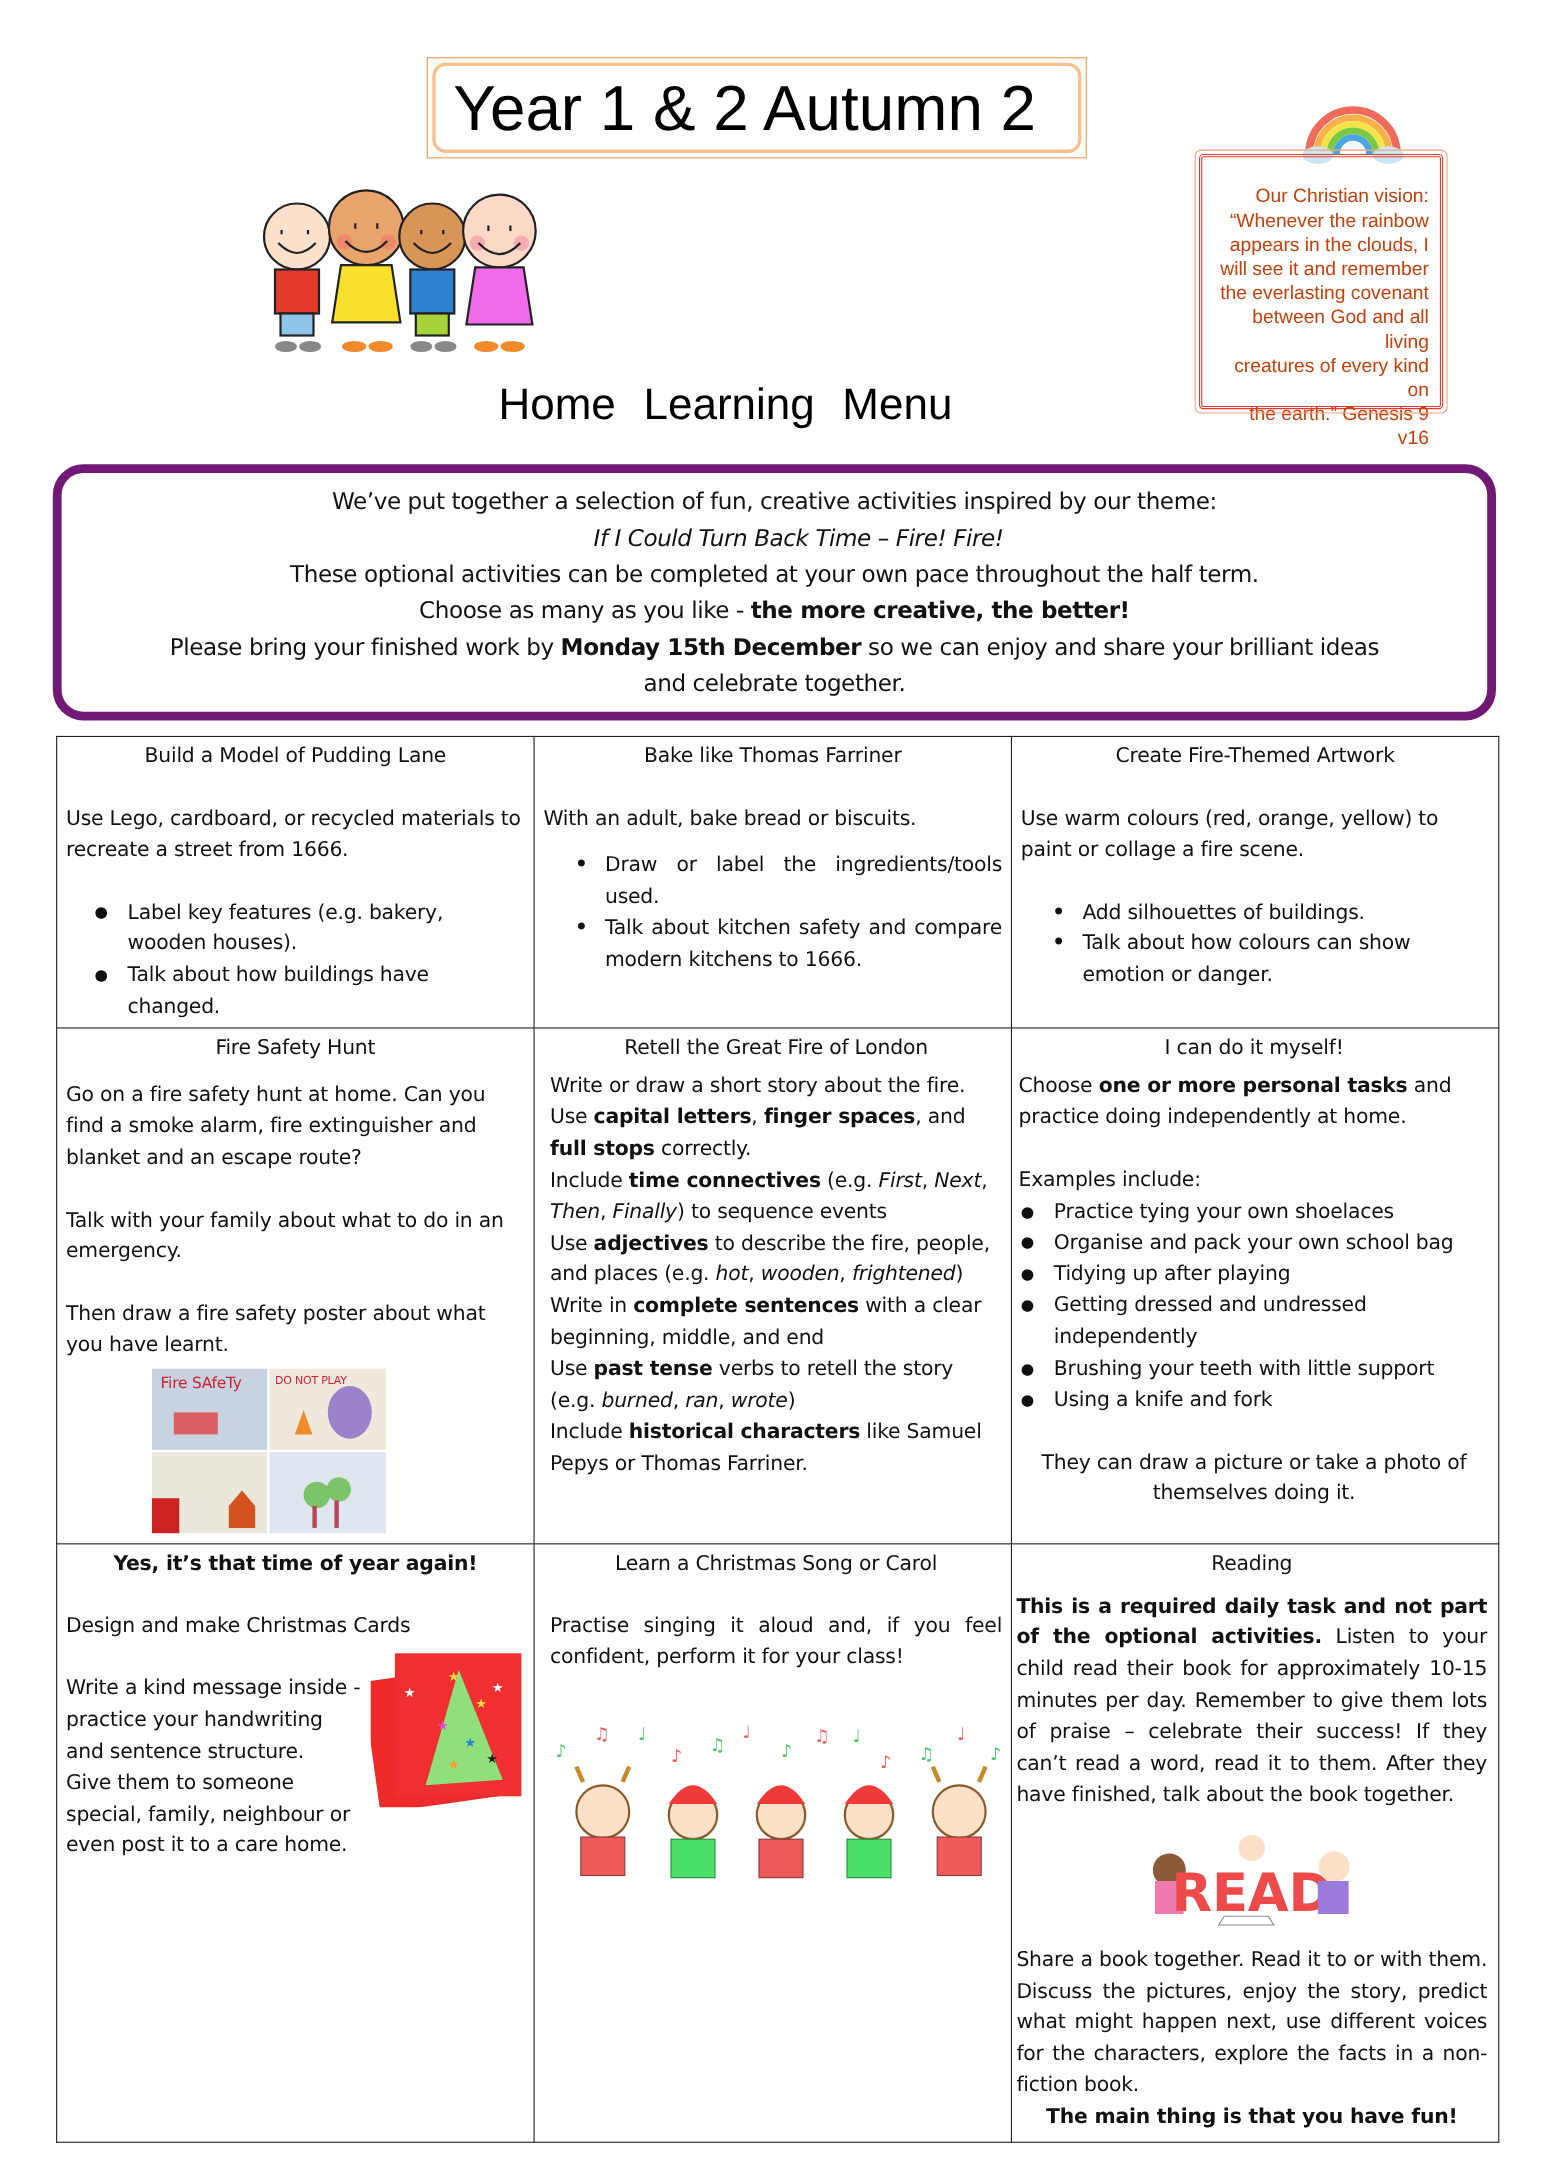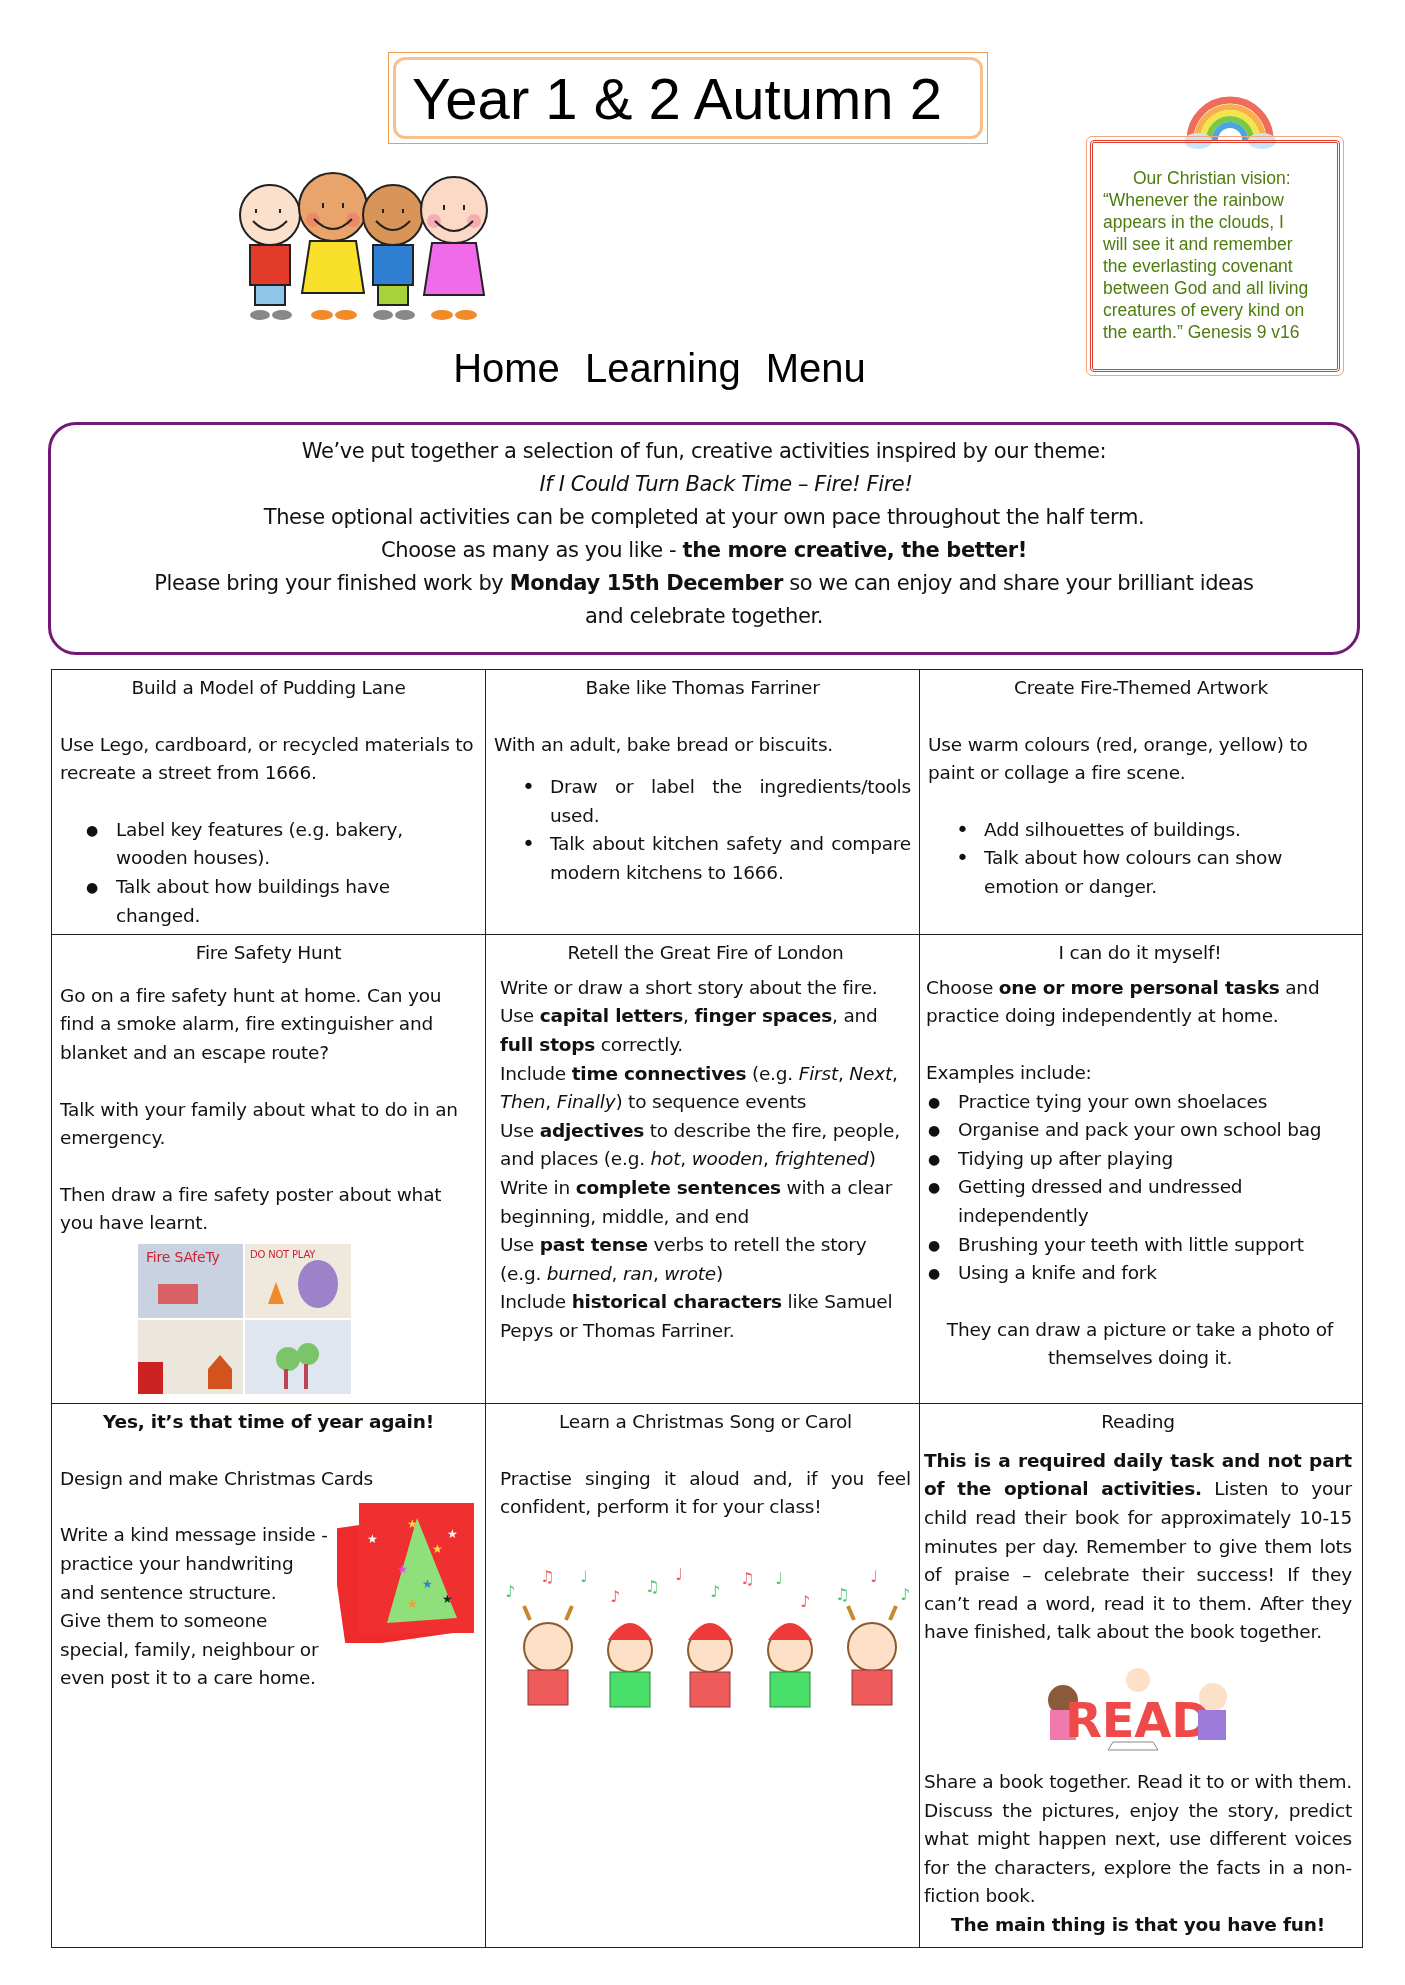--- a/index.html
+++ b/index.html
@@ -15,38 +15,38 @@
       position: absolute; left: 4px; top: 4px; right: 4px; bottom: 4px;
       border: 3px solid #f8c08f; border-radius: 12px; box-sizing: border-box;
       display: flex; align-items: center; padding-left: 16px;
     }
     .title-text { font-family: "Liberation Sans", sans-serif; font-size: 58px; color: #000; letter-spacing: 0px; }
 
     .kids-art { position: absolute; left: 228px; top: 165px; width: 270px; height: 160px; }
 
     .vision-rainbow { position: absolute; left: 1180px; top: 85px; width: 100px; height: 65px; }
     .vision-box {
-      position: absolute; left: 1090px; top: 140px; width: 250px; height: 232px;
+      position: absolute; left: 1090px; top: 140px; width: 222px; height: 232px;
       border: 3px double #e03c2c; box-sizing: border-box; border-radius: 4px;
-      padding: 24px 10px 10px 10px; text-align: left;
-      font-family: "Liberation Sans", sans-serif; font-size: 17.5px; line-height: 22px; color: #4d7c0f;
+      padding: 24px 10px 10px 10px; text-align: right;
+      font-family: "Liberation Sans", sans-serif; font-size: 17.5px; line-height: 22px; color: #c2410c;
     }
     .vision-box .outer {
       position: absolute; left: -7px; top: -7px; right: -7px; bottom: -7px;
       border: 1px solid #f4a57e; border-radius: 6px;
     }
 
     .menu-heading {
       position: absolute; left: 0; width: 1319px; top: 346px; text-align: center;
       font-family: "Liberation Sans", sans-serif; font-size: 40px; color: #000; word-spacing: 14px;
     }
 
     .intro-box {
       position: absolute; left: 48px; top: 422px; width: 1312px; height: 233px;
-      border: 3px solid #701a75; border-radius: 28px; box-sizing: border-box;
+      border: 8px solid #701a75; border-radius: 28px; box-sizing: border-box;
       text-align: center; font-family: "DejaVu Sans", sans-serif; font-size: 21px; line-height: 33px;
       padding-top: 10px; letter-spacing: -0.4px;
     }
     .intro-box .line { display: block; }
     .intro-box b { font-weight: bold; }
     .intro-box i { font-style: italic; margin-left: 44px; }
 
     table.menu {
       position: absolute; left: 51px; top: 669px; width: 1311px; border-collapse: collapse;
       table-layout: fixed;

